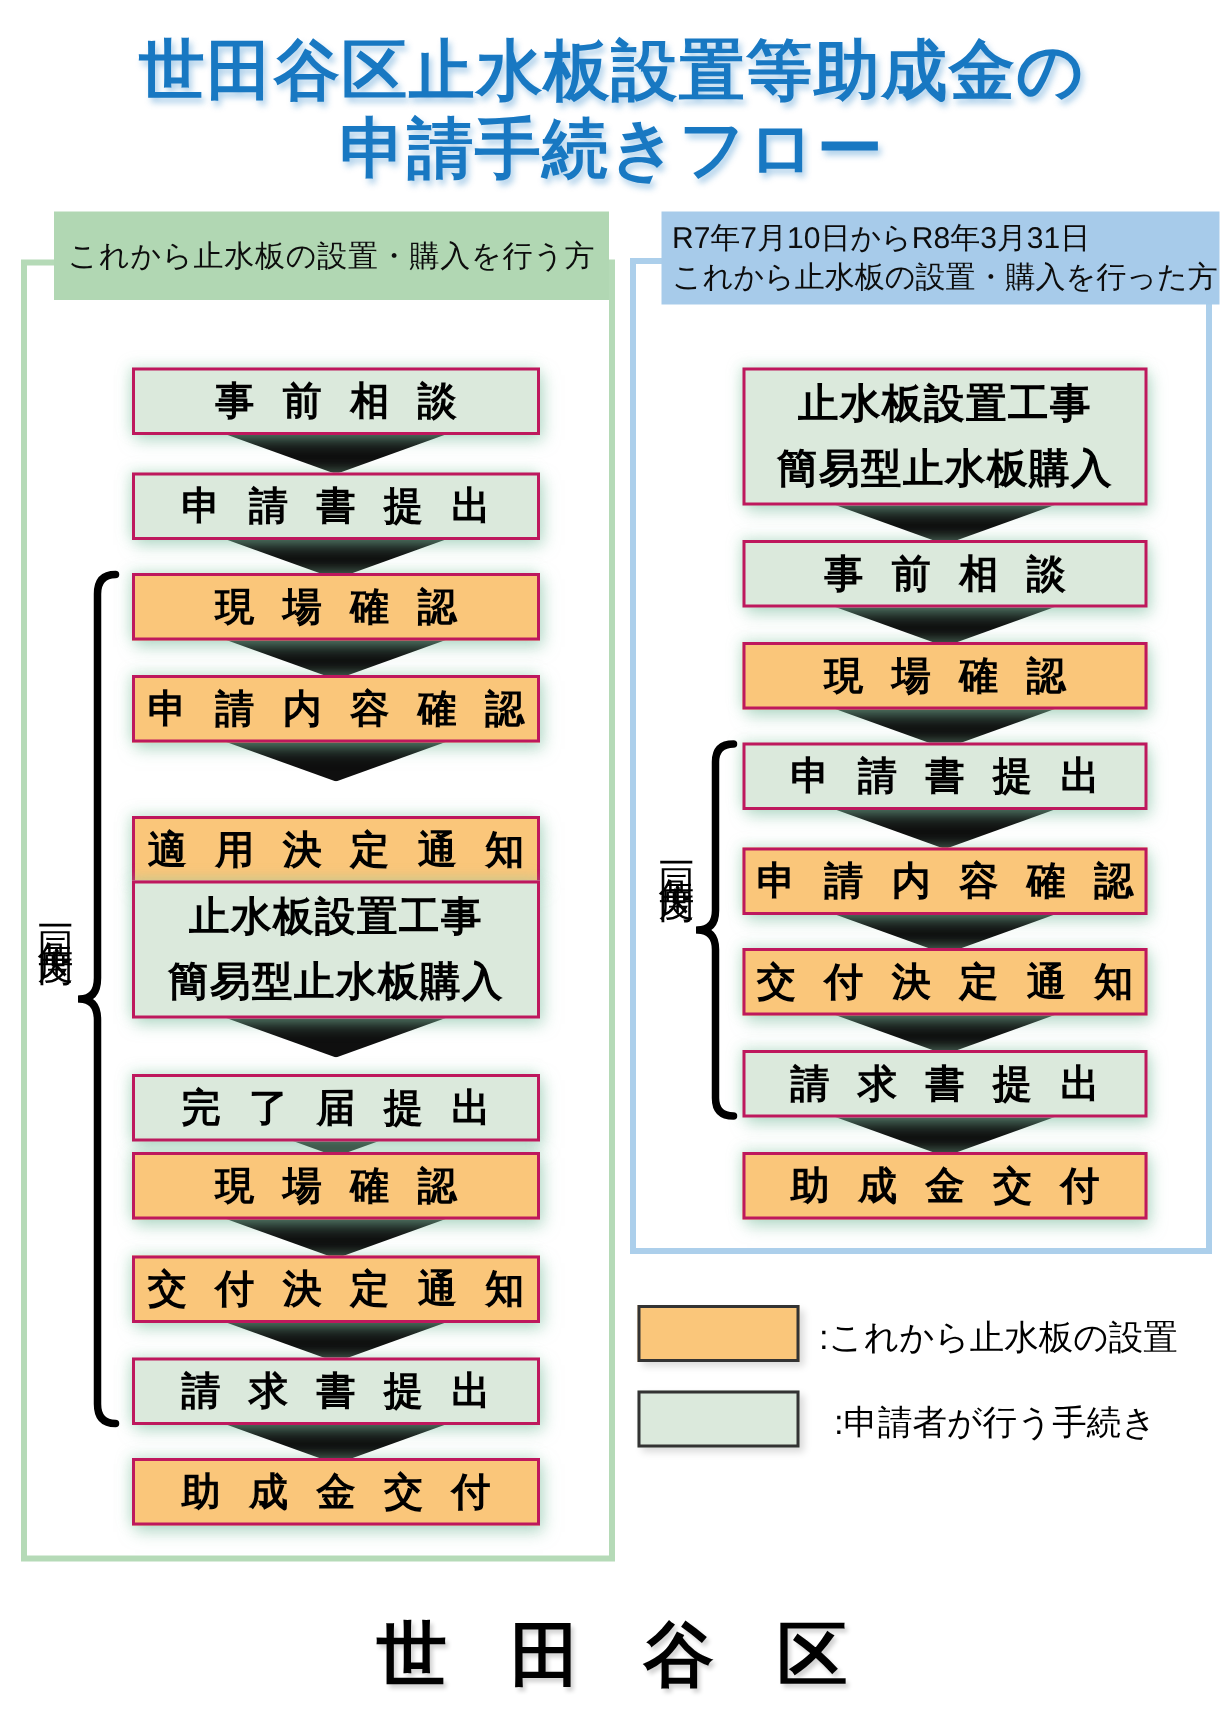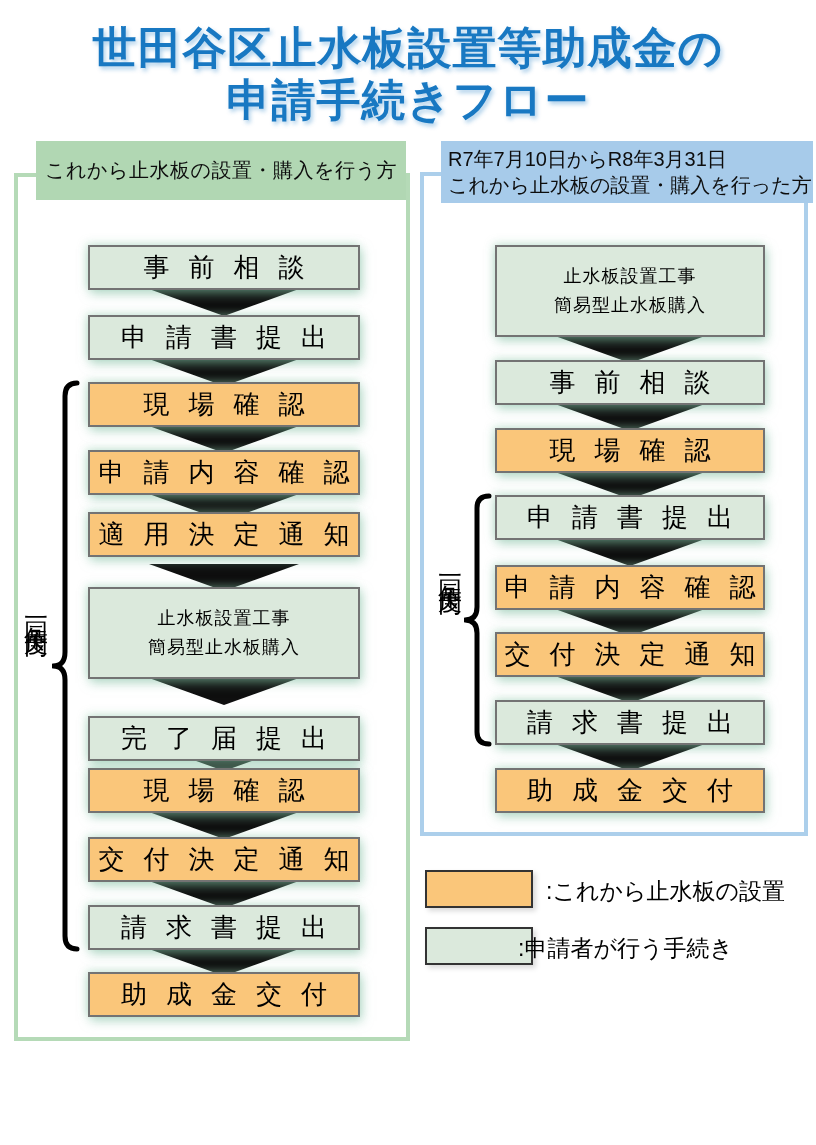--- a/index.html
+++ b/index.html
@@ -47,30 +47,30 @@
     left:425px;top:141px;width:372px;height:62px;
     background:#A7CBEA;
     font-size:20px;font-weight:500;line-height:1.3;
     white-space:pre-line;justify-content:flex-start;
     padding-left:7px;
   }
   
   .box{
     position:absolute;z-index:3;
     width:272px;height:45px;
-    border:2px solid #737373;
+    border:2px solid #be185d;
     box-sizing:border-box;
     display:flex;align-items:center;justify-content:center;
-    font-size:26px;font-weight:400;color:#000;
+    font-size:26px;font-weight:700;color:#000;
     box-shadow:2px 4px 10px rgba(125,190,160,0.55), -2px -2px 8px rgba(150,205,175,0.35);
     text-align:center;
   }
   .lcol{left:88px;}
   .rcol{left:495px;width:270px;}
-  .box.tall{height:92px;font-size:18px;line-height:1.6;white-space:pre-line;letter-spacing:1px;}
+  .box.tall{height:92px;font-size:27px;line-height:1.6;white-space:pre-line;letter-spacing:1px;}
   .orange{background:#FAC67A;}
   .green{background:#DBE9DC;}
   .spread span{letter-spacing:19px;margin-right:-19px;}
   
   .arrow{
     position:absolute;z-index:2;
     width:150px;height:27px;
     background:#0f0f0f;
     clip-path:polygon(0 0,100% 0,50% 100%);
   }
@@ -127,21 +127,21 @@
     </div>
   <div class="arrow lcolA" style="top:359px"></div>
   <div class="box lcol orange spread" style="top:382px">
       <span>現場確認</span>
     </div>
   <div class="arrow lcolA" style="top:426px"></div>
   <div class="box lcol orange spread" style="top:450px">
       <span>申請内容確認</span>
     </div>
   <div class="arrow lcolA" style="top:494px"></div>
-  <div class="box lcol orange spread" style="top:512px">
+  <div class="box lcol orange spread" style="top:544px">
       <span>適用決定通知</span>
     </div>
   <div class="arrow lcolA" style="top:564px"></div>
   <div class="box lcol green tall" style="top:587px"><span>止水板設置工事
 簡易型止水板購入</span></div>
   <div class="arrow lcolA" style="top:678px"></div>
   <div class="box lcol green spread" style="top:716px">
       <span>完了届提出</span>
     </div>
   <div class="arrow lcolA" style="top:744px"></div>
@@ -198,16 +198,19 @@
     </div>
 
   <svg class="brace" style="left:464px;top:493px" width="28" height="254" viewBox="0 0 28 254">
     <path d="M 25,3 Q 13,3 13,15 L 13,114 Q 13,127 1,127 Q 13,127 13,140 L 13,239 Q 13,251 25,251" fill="none" stroke="#000" stroke-width="5" stroke-linecap="round" stroke-linejoin="round"></path>
   </svg>
   <div class="vlabel" style="left:434px;top:560px">同一年度内</div>
 
   <div class="swatch orange" style="left:425px;top:870px"></div>
   <div class="legend-text" style="left:546px;top:876px">:これから止水板の設置</div>
   <div class="swatch green" style="left:425px;top:927px"></div>
-  <div class="legend-text" style="left:518px;top:933px">:申請者が行う手続き</div>
-
+  <div class="legend-text" style="left:556px;top:933px">:申請者が行う手続き</div>
+
+  <div class="footer-logo">
+    <span>世田谷区</span>
+  </div>
 
 </div>
 
 </body></html>

